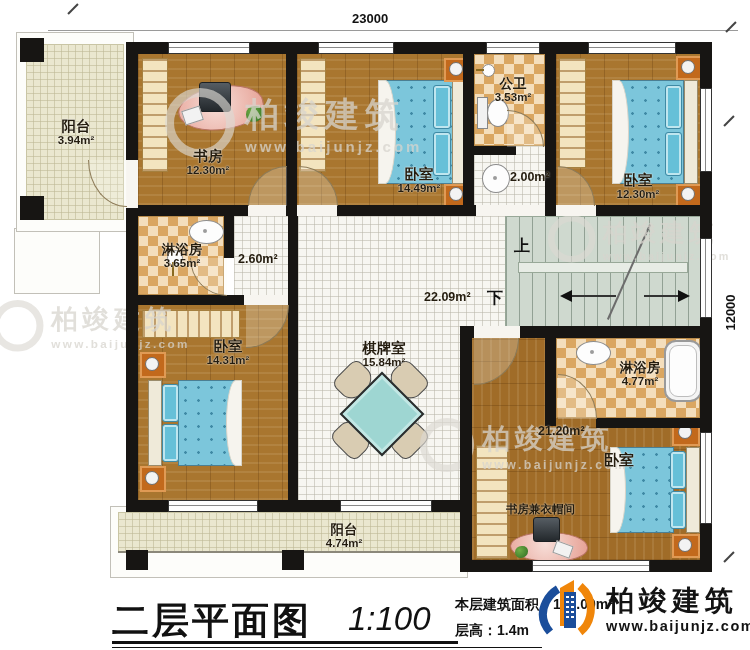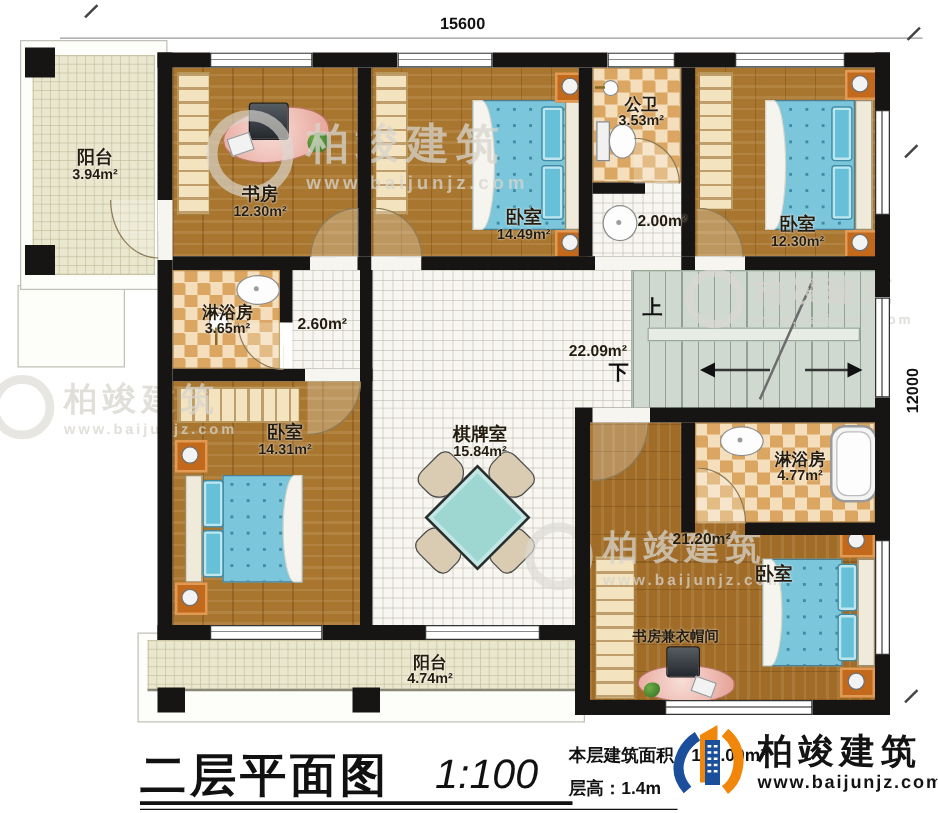--- a/index.html
+++ b/index.html
@@ -95,21 +95,21 @@
 </head>
 <body>
 
 <div id="canvas">
 
   <div class="dimline" style="left:48px;top:30px;width:690px;height:1px;"></div>
   <div class="tick" style="left:66px;top:8px;"></div>
   <div class="tick" style="left:724px;top:26px;"></div>
   <div class="tick" style="left:722px;top:120px;"></div>
   <div class="tick" style="left:722px;top:556px;"></div>
-  <div class="dim" style="left:352px;top:11px;">15600</div>
+  <div class="dim" style="left:352px;top:11px;">23000</div>
   <div class="dim" style="left:700px;top:305px;width:60px;text-align:center;transform:rotate(-90deg);">12000</div>
 
   <div class="outline" style="left:14px;top:228px;width:84px;height:64px;"></div>
   <div class="outline" style="left:110px;top:506px;width:356px;height:70px;"></div>
   <div class="outline" style="left:16px;top:32px;width:116px;height:198px;"></div>
 
   <div class="floor-balc" style="left:26px;top:44px;width:98px;height:176px;"></div>
   <div class="floor-wood" style="left:138px;top:54px;width:148px;height:151px;"></div>
   <div class="floor-wood" style="left:297px;top:54px;width:166px;height:151px;"></div>
   <div class="floor-check" style="left:474px;top:54px;width:71px;height:92px;"></div>
@@ -313,21 +313,21 @@
   <div class="alabel" style="left:510px;top:170px;">2.00m²</div>
   <div class="rlabel" style="left:596px;top:172px;width:84px;">
     <div class="nm">卧室</div>
     <div class="ar">12.30m²</div>
   </div>
   <div class="rlabel" style="left:142px;top:242px;width:80px;">
     <div class="nm" style="font-size:13.5px;">淋浴房</div>
     <div class="ar">3.65m²</div>
   </div>
   <div class="alabel" style="left:238px;top:252px;">2.60m²</div>
-  <div class="alabel" style="left:424px;top:274px;margin-left:31px;">22.09m²</div>
+  <div class="alabel" style="left:424px;top:290px;">22.09m²</div>
   <div class="rlabel" style="left:188px;top:338px;width:80px;">
     <div class="nm">卧室</div>
     <div class="ar">14.31m²</div>
   </div>
   <div class="rlabel" style="left:338px;top:340px;width:92px;">
     <div class="nm">棋牌室</div>
     <div class="ar">15.84m²</div>
   </div>
   <div class="rlabel" style="left:600px;top:360px;width:80px;">
     <div class="nm" style="font-size:13.5px;">淋浴房</div>

